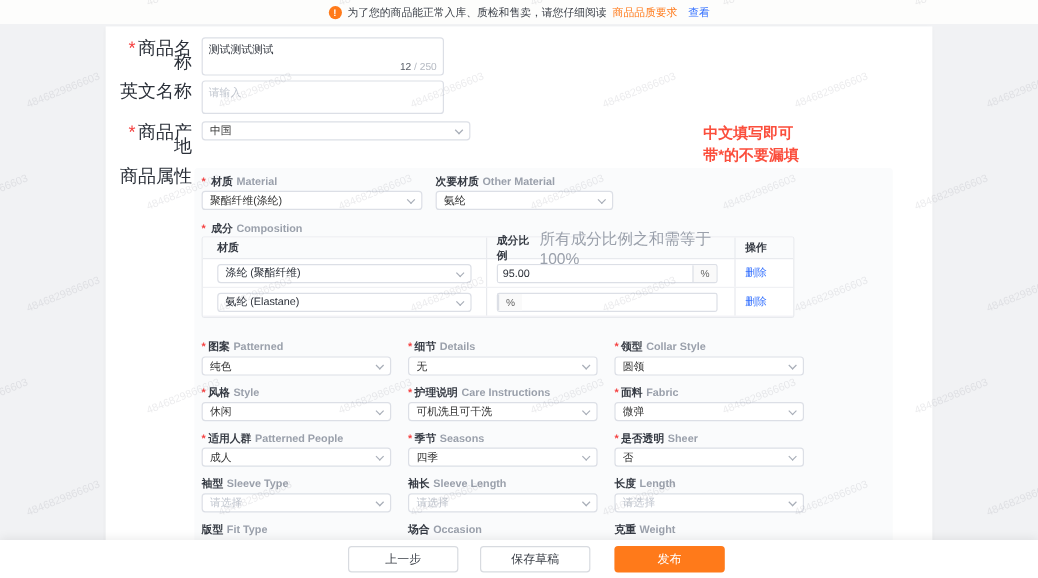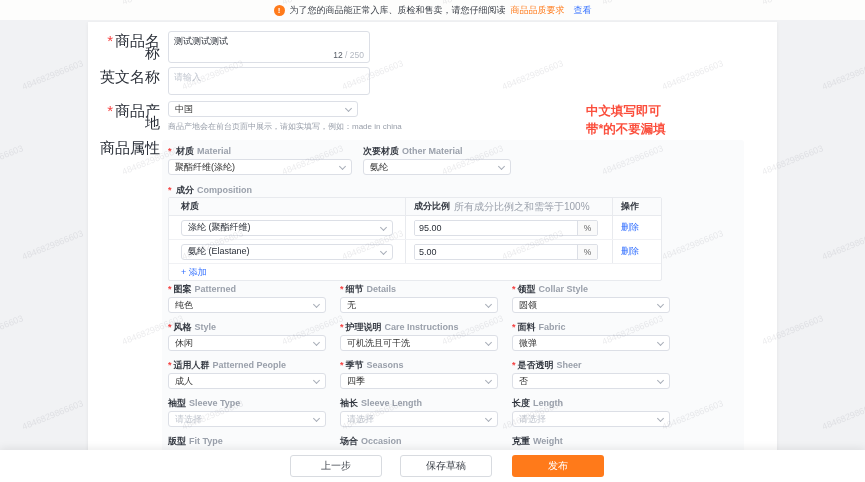--- a/index.html
+++ b/index.html
@@ -49,21 +49,21 @@
   .ctable { position:absolute; left:6px; top:57px; width:494px; background:#fff;
     border:1px solid #e8eaee; border-radius:2px; font-size:9px;}
   .crow { display:flex; align-items:center;}
   .chead { height:18px; background:#fafbfc; border-bottom:1px solid #e8eaee;}
   .cbody { height:24px; border-bottom:1px solid #f0f1f4;}
   .cfoot { height:16px; padding-left:12px; display:flex; align-items:center;}
   .c1 { width:237px; padding:0 12px; border-right:1px solid #e8eaee; height:100%; display:flex; align-items:center; position:relative;}
   .c2 { width:207px; padding:0 8px; border-right:1px solid #e8eaee; height:100%; display:flex; align-items:center; position:relative;}
   .c3 { flex:1; padding:0 8px; height:100%; display:flex; align-items:center;}
   .chead .hname { font-weight:bold; color:#353a43;}
-  .chead .hnote { color:#9aa0ab; margin-left:4px; font-size:10px;}
+  .chead .hnote { color:#9aa0ab; margin-left:4px; font-size:13px;}
   .rowsel { position:relative; height:16px; width:214px; background:#fff; border:1px solid #dcdfe6;
     border-radius:3px; display:flex; align-items:center; padding:0 16px 0 6px; cursor:pointer;}
   .igroup { display:flex; height:16px; width:184px; border:1px solid #dcdfe6; border-radius:2px; background:#fff; overflow:hidden;}
   .igroup input { border:none; outline:none; flex:1; min-width:0; font-family:inherit; font-size:9px; color:#2a2f38; padding:0 4px;}
   .suffix { width:20px; border-left:1px solid #dcdfe6; background:#fafafa; color:#666;
     font-size:8.5px; display:flex; align-items:center; justify-content:center;}
   .bluelink { color:#3370ff; font-size:9px; cursor:pointer;}
   
   .footer { position:absolute; left:0; top:450px; width:865px; height:32px; background:#fff;
     box-shadow:0 -2px 8px rgba(0,0,0,.08); z-index:40;}
@@ -95,25 +95,24 @@
       <textarea style="">测试测试测试</textarea>
       <span class="charcount"><span class="cur">12</span><span> / </span><span>250</span></span>
     </div>
 
     <div class="flabel" style="left:10px; top:49px;">英文名称</div>
     <div class="tbox" style="left:80px; top:45px; width:202px; height:28px;">
       <textarea placeholder="请输入" style=""></textarea>
     </div>
 
     <div class="flabel req" style="left:10px; top:83px;">商品产地</div>
-    <div class="sel" style="left:80px; top:79px; width:190px;">
+    <div class="sel" style="left:80px; top:79px; width:224px;">
       <span class="val">中国</span>
       <span class="chev"></span>
     </div>
-    <div class="hint" style="left:80px; top:99px;">商品产地会在前台页面中展示，请如实填写，例如：made in china</div>
 
     <div class="annot">
       <div>中文填写即可</div>
       <div>带*的不要漏填</div>
     </div>
 
     <div class="flabel" style="left:10px; top:120px;">商品属性</div>
 
     <div class="panel">
 
@@ -168,30 +167,26 @@
         </div>
         <div class="crow cbody">
           <div class="c1">
             <div class="rowsel">
               <span class="val">氨纶 (Elastane)</span>
               <span class="chev"></span>
             </div>
           </div>
           <div class="c2">
             <div class="igroup">
-              <input value="5.00" style="">
               <span class="suffix">%</span>
             </div>
           </div>
           <div class="c3">
               <span class="bluelink">删除</span>
             </div>
-        </div>
-        <div class="cfoot">
-          <span class="bluelink">+ 添加</span>
         </div>
       </div>
 
       <div class="lbl req" style="left:6px; top:144px;"><span>图案</span><span class="en">Patterned</span></div>
       <div class="sel" style="left:6px; top:157px; width:158px;">
           <span class="val">纯色</span>
           <span class="chev"></span>
         </div>
       <div class="lbl req" style="left:178px; top:144px;"><span>细节</span><span class="en">Details</span></div>
       <div class="sel" style="left:178px; top:157px; width:158px;">

